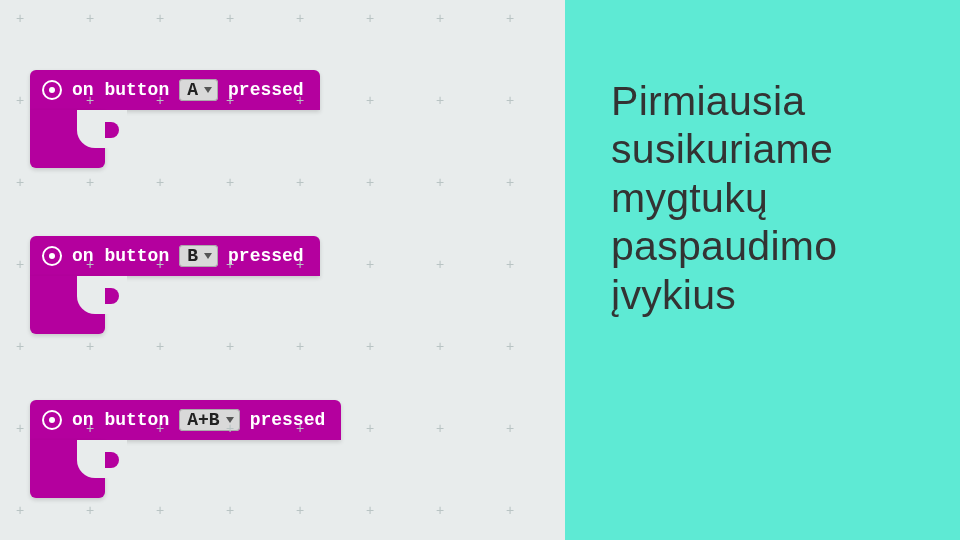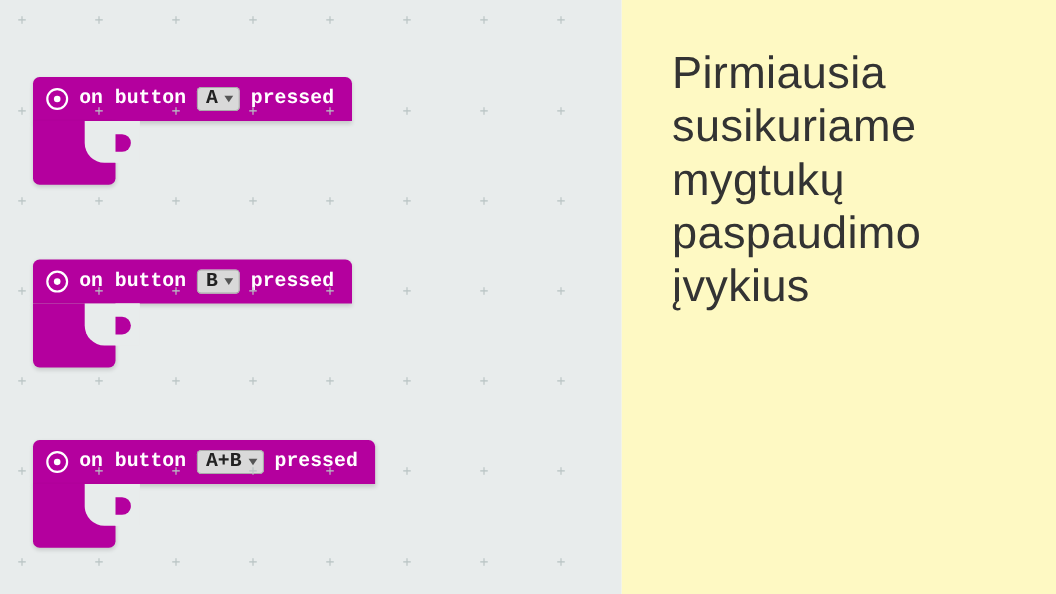--- a/index.html
+++ b/index.html
@@ -7,22 +7,22 @@
   .container { display: flex; width: 100%; height: 100%; }
   .left-panel {
     width: 565px;
     height: 100%;
     background: #e8ecec;
     position: relative;
     overflow: hidden;
   }
   .right-panel {
     flex: 1;
-    background: #fef9c3;
-    padding: 42px 20px 20px 46px;
+    background: #5eead4;
+    padding: 77px 20px 20px 46px;
   }
   .right-text {
     font-size: 41px;
     line-height: 1.18;
     color: #333;
     font-weight: 400;
     letter-spacing: 0.3px;
   }
 
   

